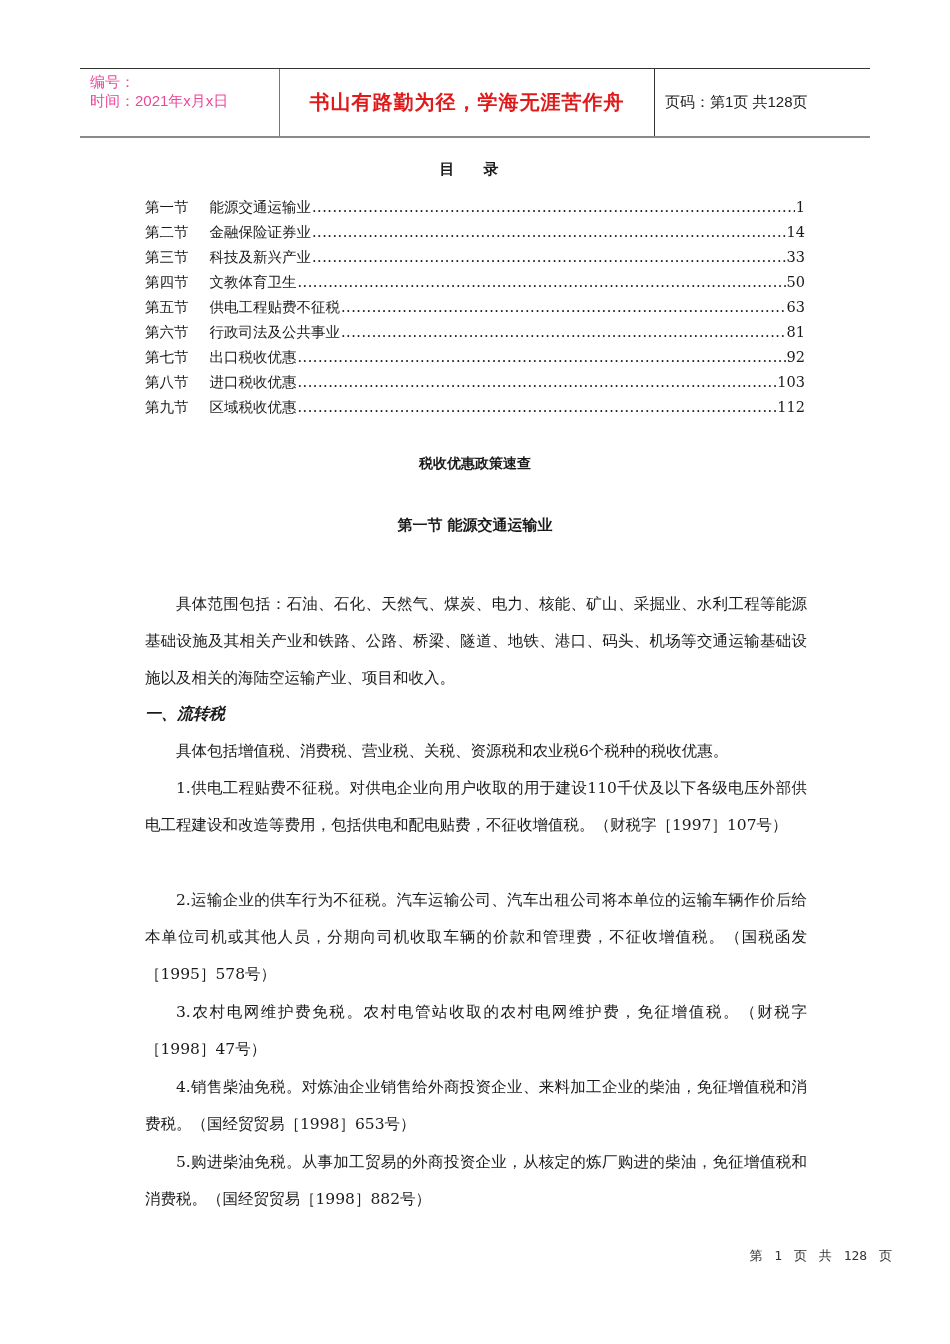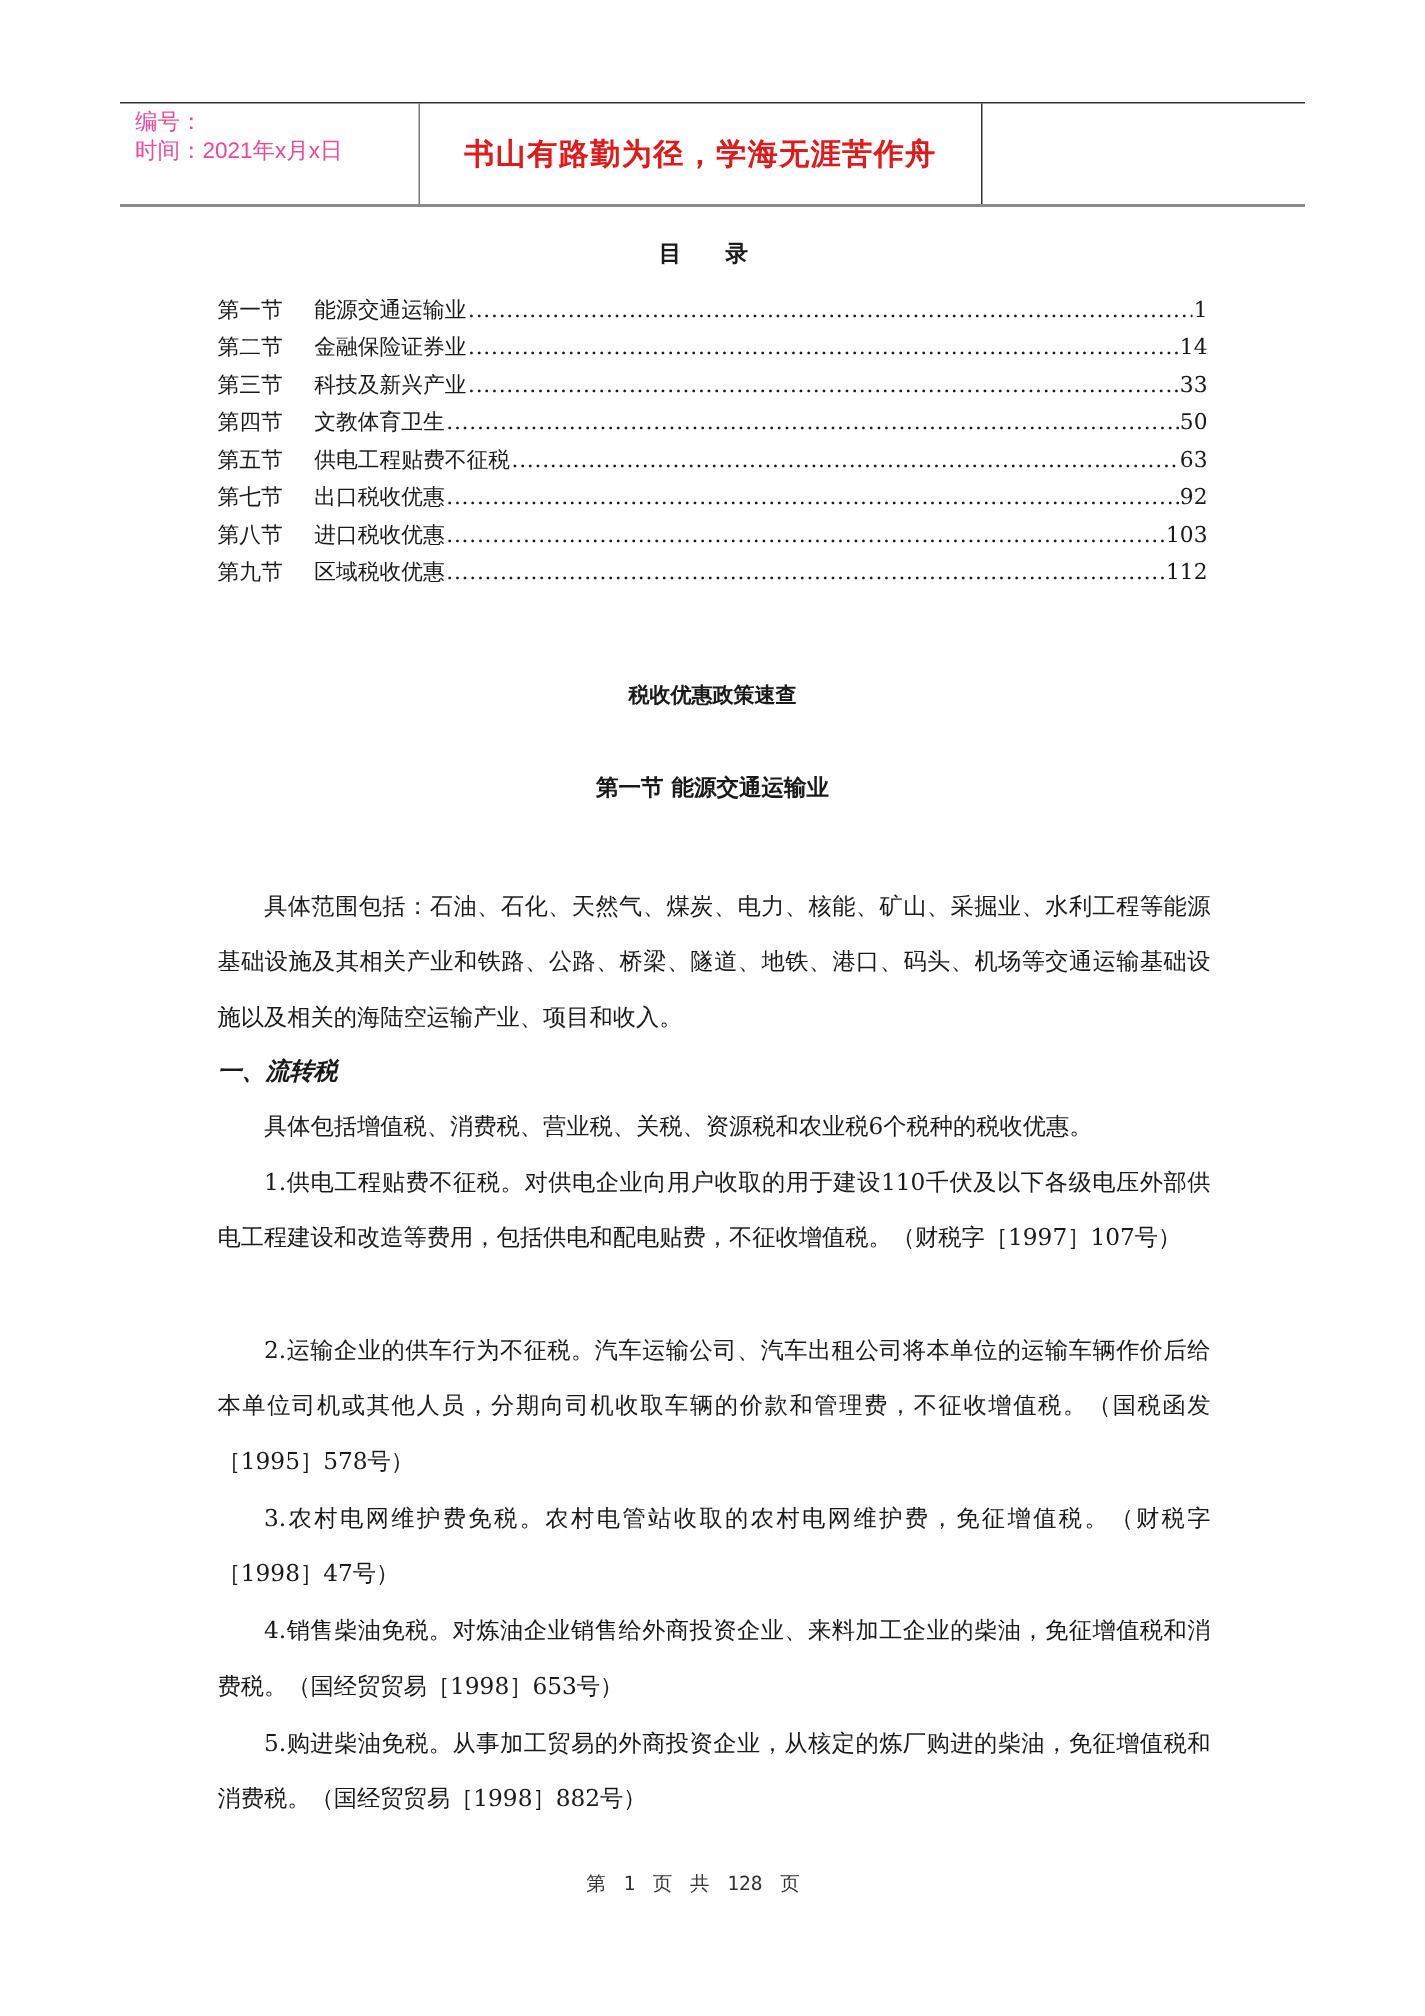--- a/index.html
+++ b/index.html
@@ -28,32 +28,33 @@
   .doc-title { position: absolute; left: 0; width: 950px; top: 455px; text-align: center;
                font-family: "DejaVu Sans", sans-serif; font-weight: bold; font-size: 14px; }
   .sec-title { position: absolute; left: 0; width: 950px; top: 516px; text-align: center;
                font-family: "DejaVu Sans", sans-serif; font-weight: bold; font-size: 15px; }
 
   .body-text { position: absolute; left: 145px; width: 662px; font-size: 15.5px; line-height: 37px;
                text-align: justify; text-indent: 31px; margin: 0; }
   .h1 { position: absolute; left: 145px; top: 700px; font-family: "DejaVu Sans", sans-serif;
         font-weight: bold; font-size: 16px; line-height: 28px; font-style: italic; }
 
-  .footer { position: absolute; left: 16px; width: 892px; top: 1247px; text-align: center;
+  .footer { position: absolute; left: 0; width: 892px; top: 1247px; text-align: right;
             font-family: "DejaVu Sans Mono", "Liberation Mono", monospace; font-size: 13px; color: #333; word-spacing: 4px; }
 </style>
 </head>
 <body>
 
 <div class="hdr">
   <div class="c1">
     <div>编号：</div>
     <div>时间：2021年x月x日</div>
   </div>
   <div class="c2">书山有路勤为径，学海无涯苦作舟</div>
+  <div class="c3">页码：第1页  共128页</div>
 </div>
 
 <div class="toc-title">目 录</div>
 
 <div class="toc">
   <div class="toc-row">
     <span class="lbl"><span class="sec">第一节</span><span>能源交通运输业</span></span>
     <span class="dots"></span>
     <span class="pg">1</span>
   </div>
@@ -69,20 +70,25 @@
   </div>
   <div class="toc-row">
     <span class="lbl"><span class="sec">第四节</span><span>文教体育卫生</span></span>
     <span class="dots"></span>
     <span class="pg">50</span>
   </div>
   <div class="toc-row">
     <span class="lbl"><span class="sec">第五节</span><span>供电工程贴费不征税</span></span>
     <span class="dots"></span>
     <span class="pg">63</span>
+  </div>
+  <div class="toc-row">
+    <span class="lbl"><span class="sec">第六节</span><span>行政司法及公共事业</span></span>
+    <span class="dots"></span>
+    <span class="pg">81</span>
   </div>
   <div class="toc-row">
     <span class="lbl"><span class="sec">第七节</span><span>出口税收优惠</span></span>
     <span class="dots"></span>
     <span class="pg">92</span>
   </div>
   <div class="toc-row">
     <span class="lbl"><span class="sec">第八节</span><span>进口税收优惠</span></span>
     <span class="dots"></span>
     <span class="pg">103</span>

